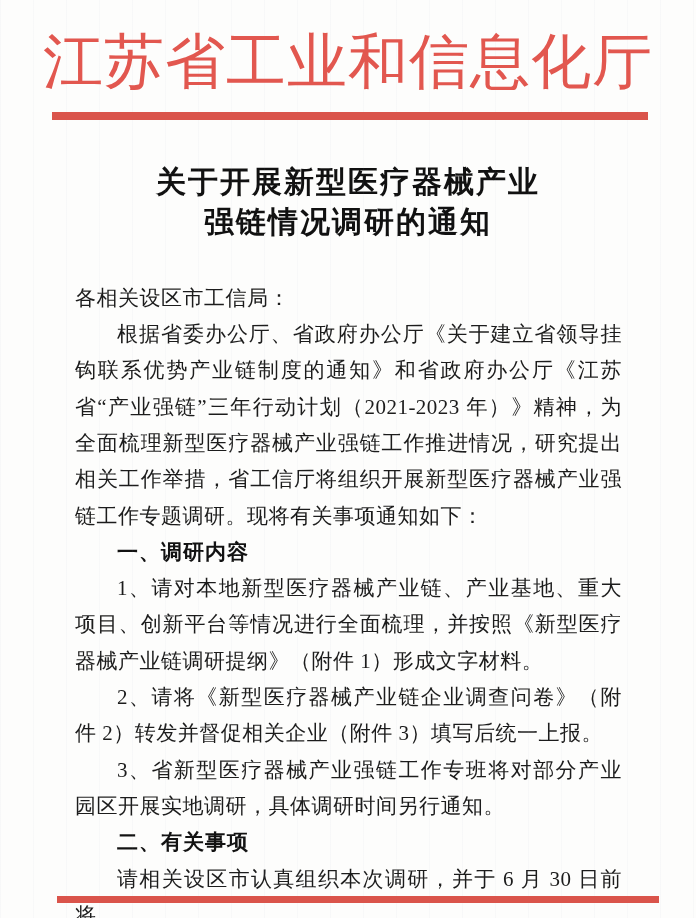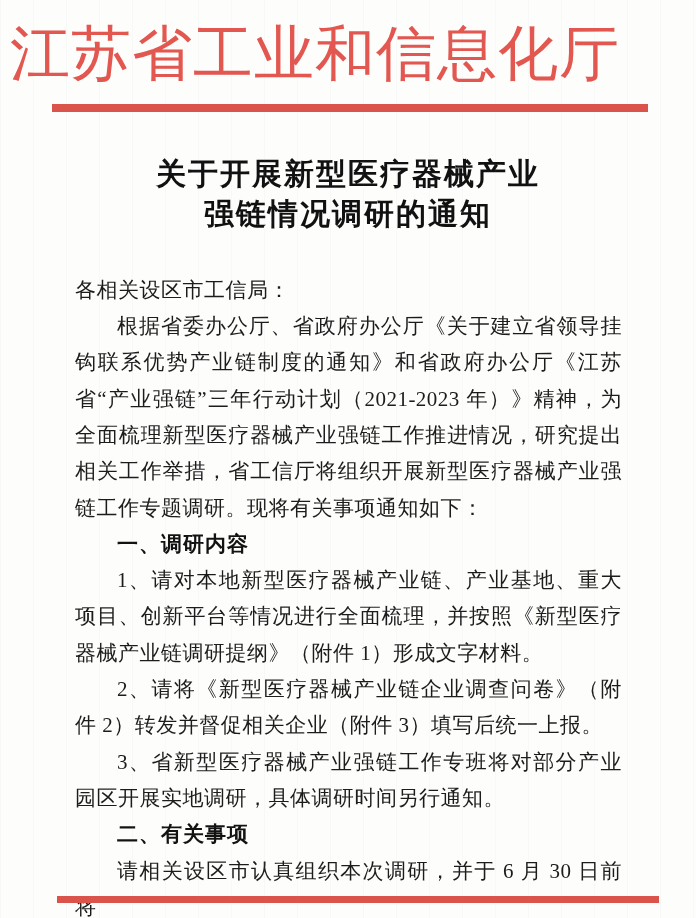--- a/index.html
+++ b/index.html
@@ -30,21 +30,22 @@
     inset: 0;
     background: repeating-linear-gradient(
       90deg,
       rgba(150, 160, 185, 0.05) 0 1px,
       transparent 1px 33px
     );
     pointer-events: none;
   }
   .masthead { position: relative; }
   .agency {
-    margin: 19px 10px 0;
+    margin: 27px 10px 0;
+    text-align: center;
     font-family: "Liberation Serif", "DejaVu Serif", serif;
     font-size: 60px;
     line-height: 1.18;
     letter-spacing: 1px;
     color: var(--masthead-red);
     white-space: nowrap;
   }
   .masthead-rule {
     width: 596px;
     margin-left: 52px;

